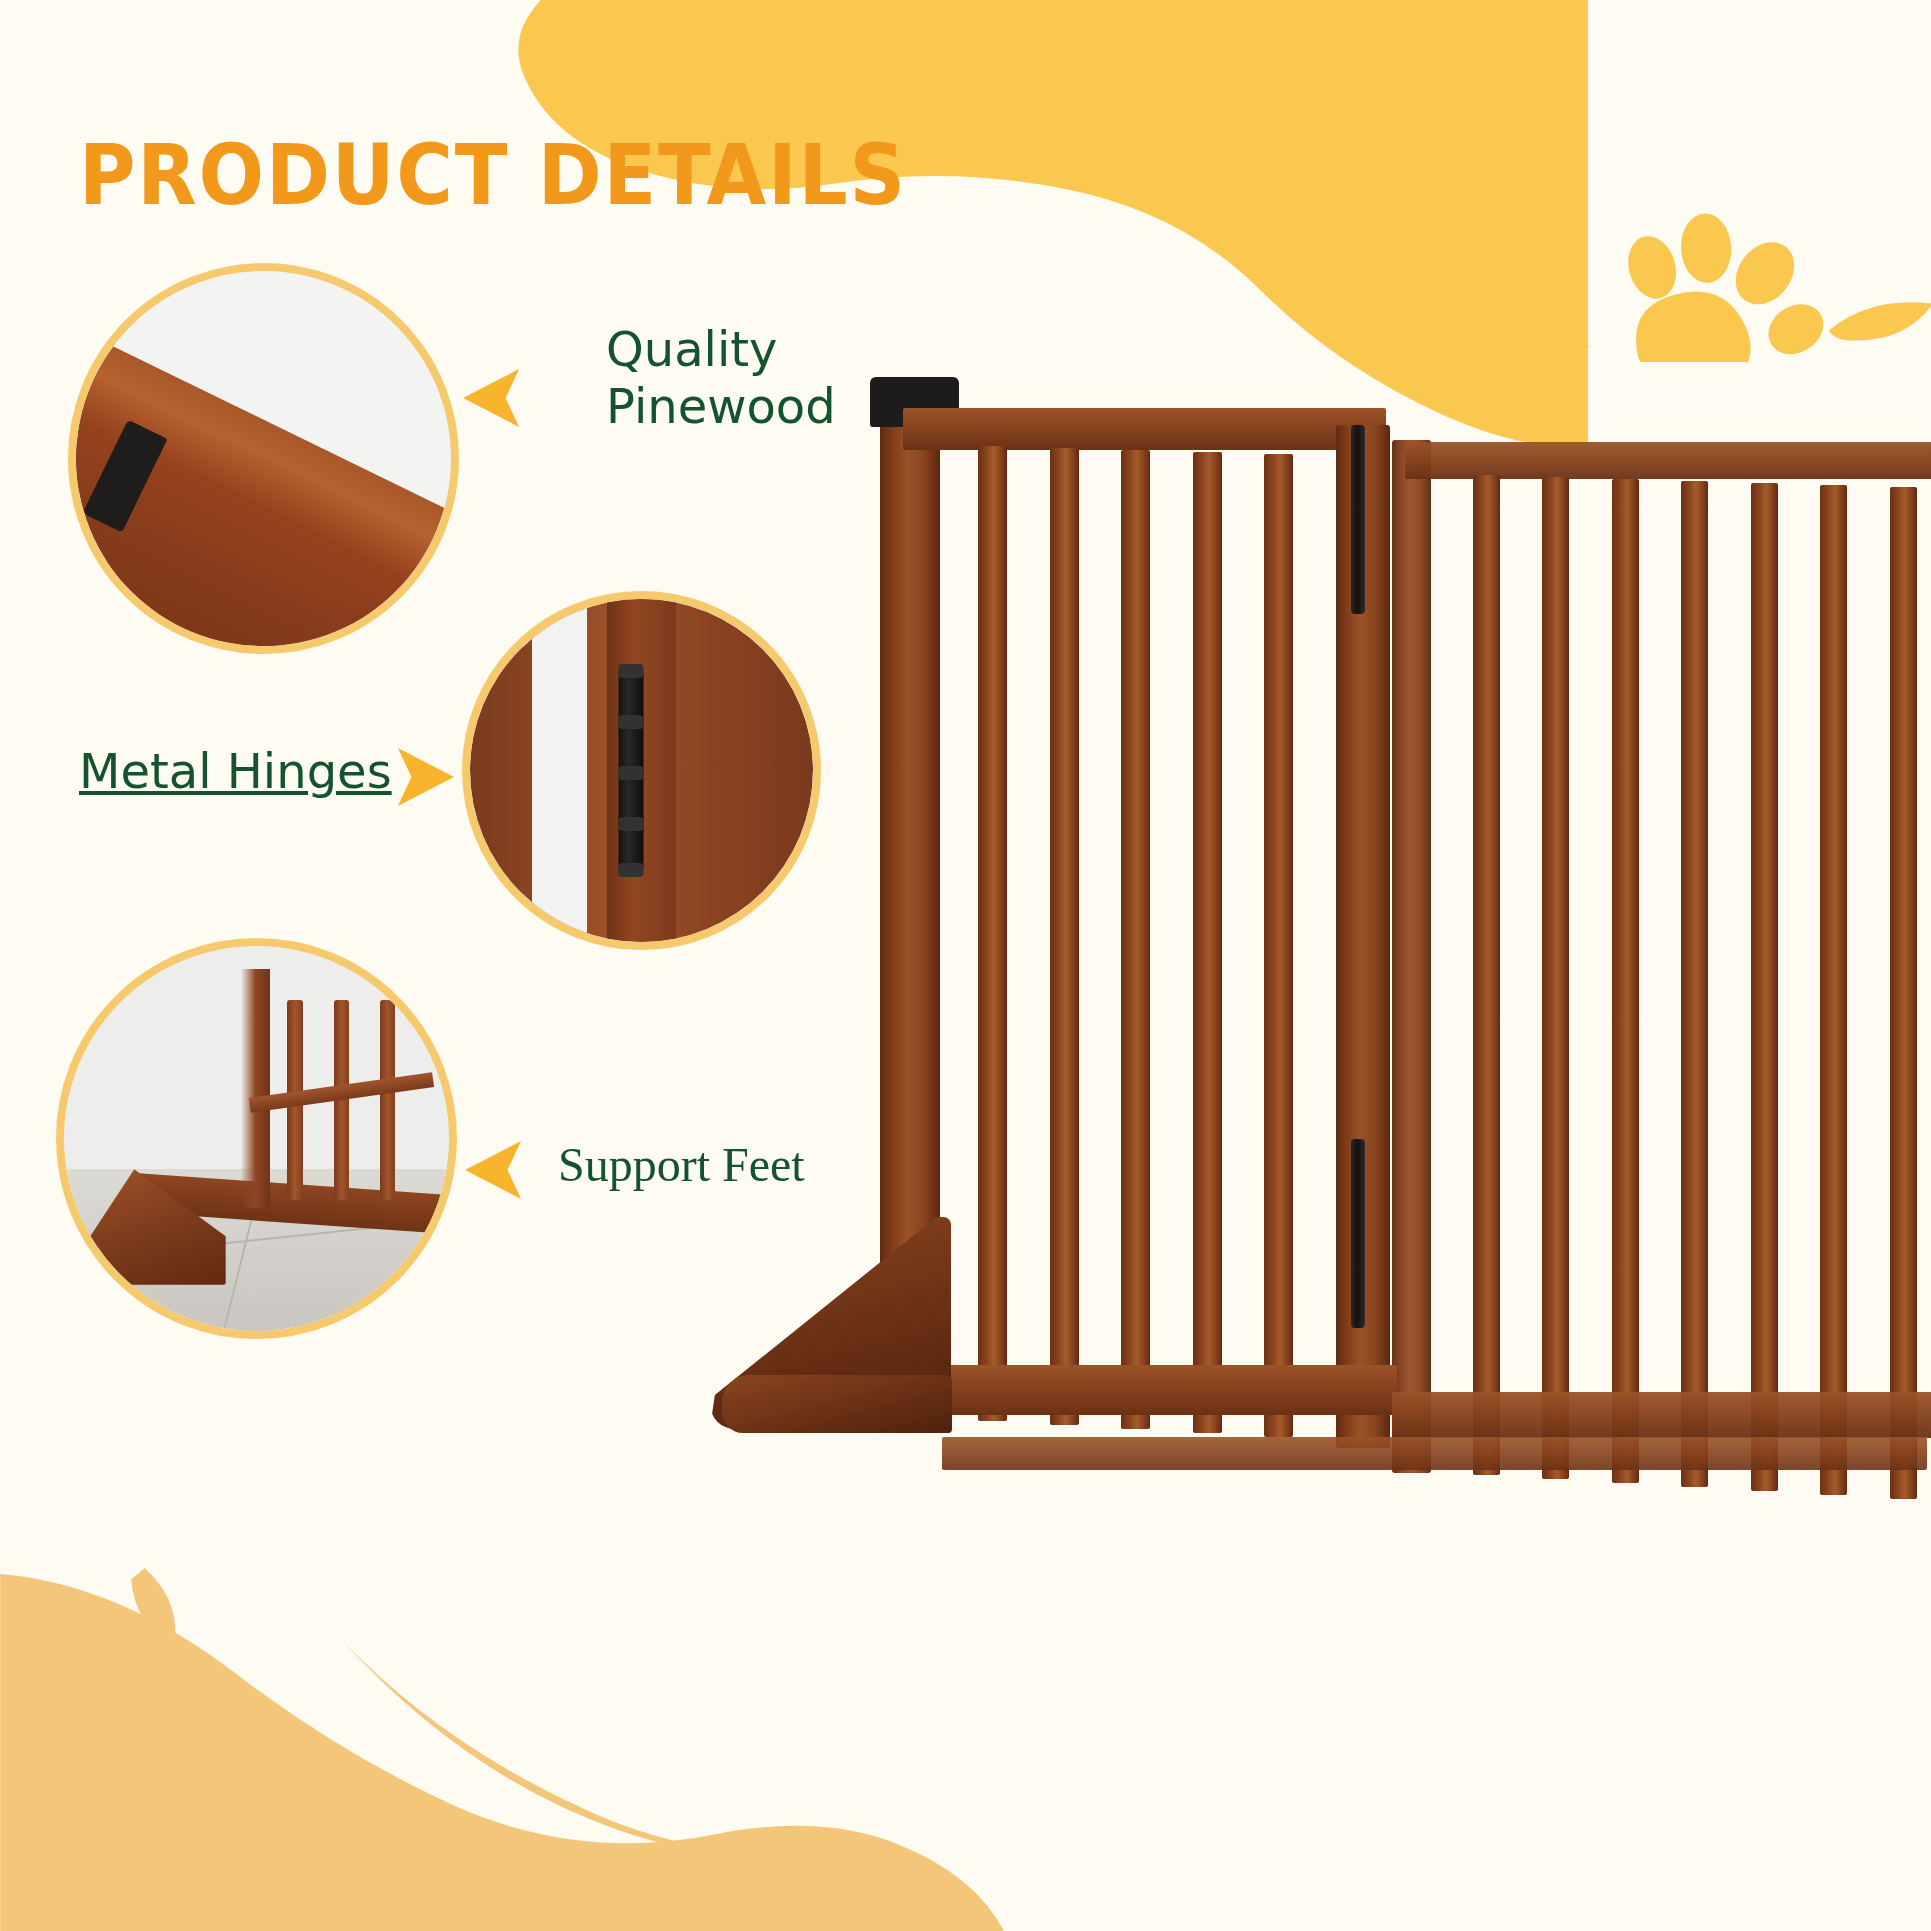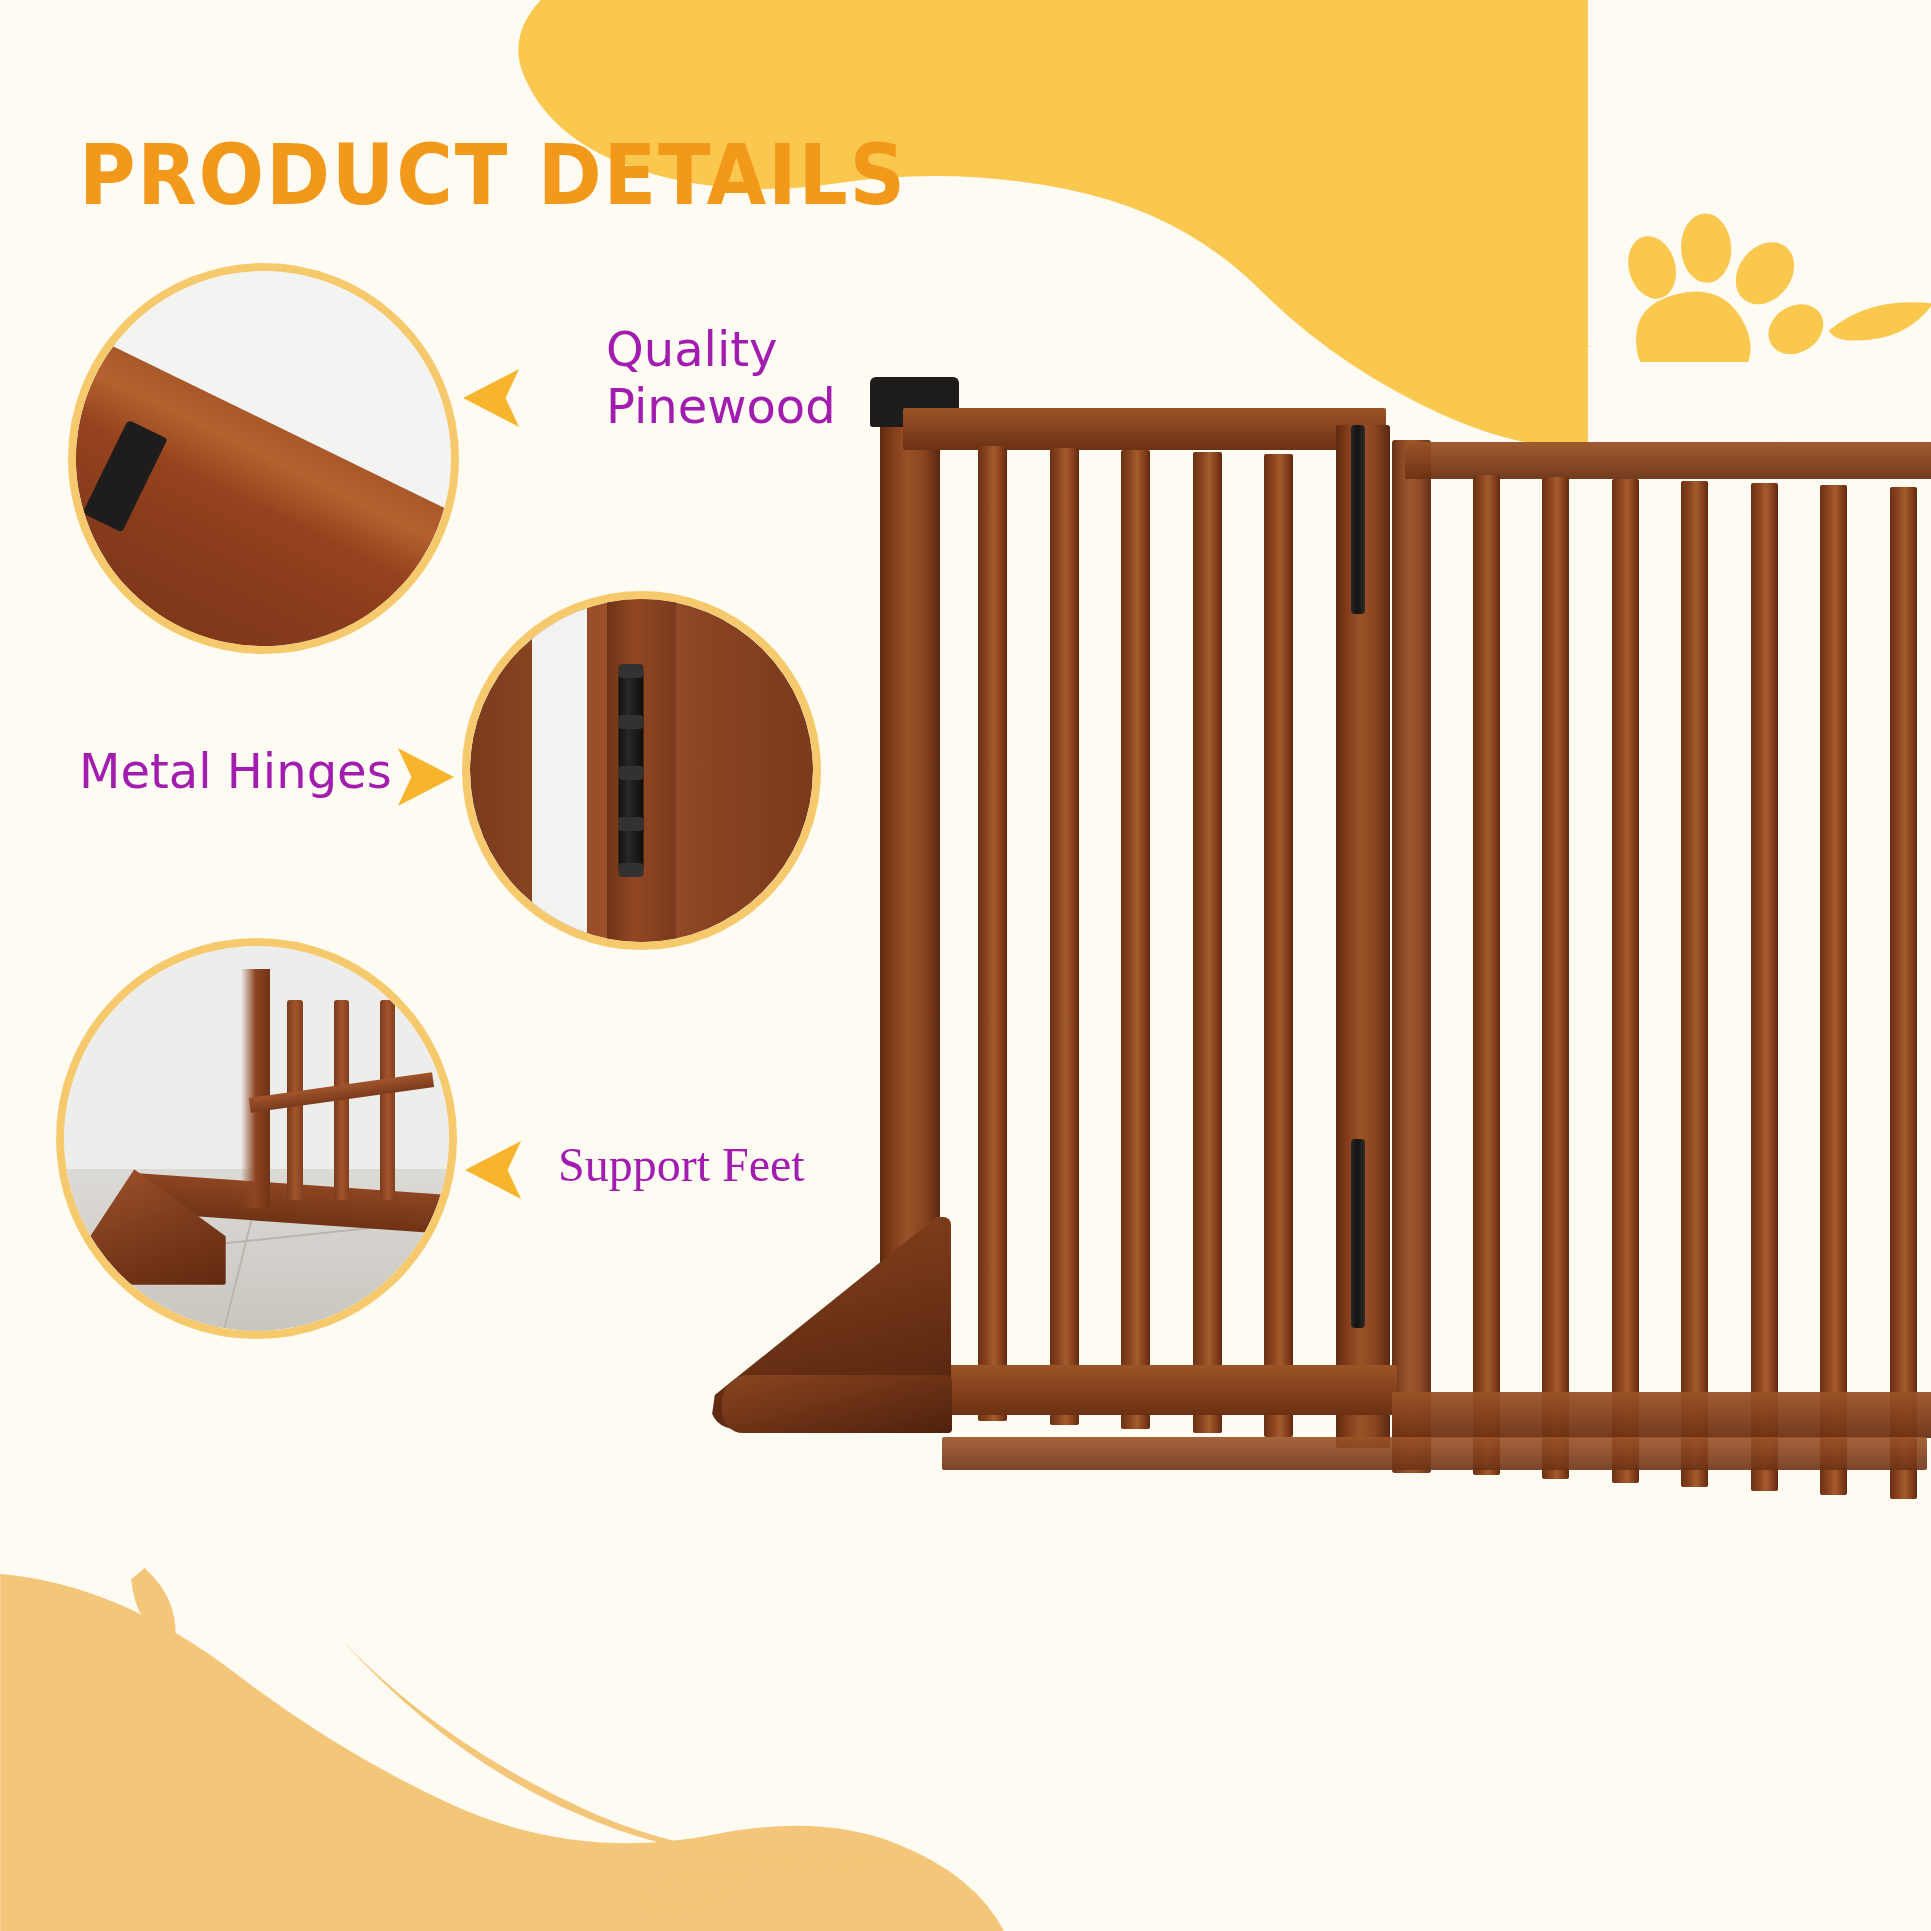--- a/index.html
+++ b/index.html
@@ -102,29 +102,29 @@
   }
   .p3-slat{position:absolute;top:14%;width:15.4px;height:52%;
     background:linear-gradient(90deg,#7A3A1C,#A2552C 50%,#82401E);border-radius:2.9px;}
   .p3-post{position:absolute;left:46%;top:6%;width:29px;height:62%;
     background:linear-gradient(90deg,#6E3316,#95492400 0%,#8E4522 50%,#6E3316);}
   .p3-crossbar{position:absolute;left:48%;top:36%;width:48%;height:15.4px;
     background:linear-gradient(180deg,#A2552C,#7A3A1C);transform:rotate(-8deg);}
 
   
   .callout-label{
-    position:absolute;color:#a21caf;
+    position:absolute;color:#14532d;
     font-size:48px;line-height:1.18;font-weight:400;
     white-space:pre-line;
   }
   .arrow{position:absolute;}
 
   #label-pinewood{left:606px;top:321px;}
   #arrow-pinewood{left:463px;top:369px;width:60px;height:58px;}
-  #label-hinges{left:79px;top:743px;}
+  #label-hinges{left:79px;top:743px;text-decoration:underline;}
   #arrow-hinges{left:394px;top:748px;width:60px;height:58px;}
   #label-feet{left:558px;top:1137px;font-family:Liberation Serif, serif;}
   #arrow-feet{left:465px;top:1141px;width:60px;height:58px;}
 
   
   #product{position:absolute;left:710px;top:367px;width:1221px;height:1468px;}
   .pg{position:absolute;}
 
   .frame-post{
     background:linear-gradient(90deg,#5E2A11 0%,#7E3A18 18%,#9A5227 45%,#8A451F 72%,#5B2710 100%);

